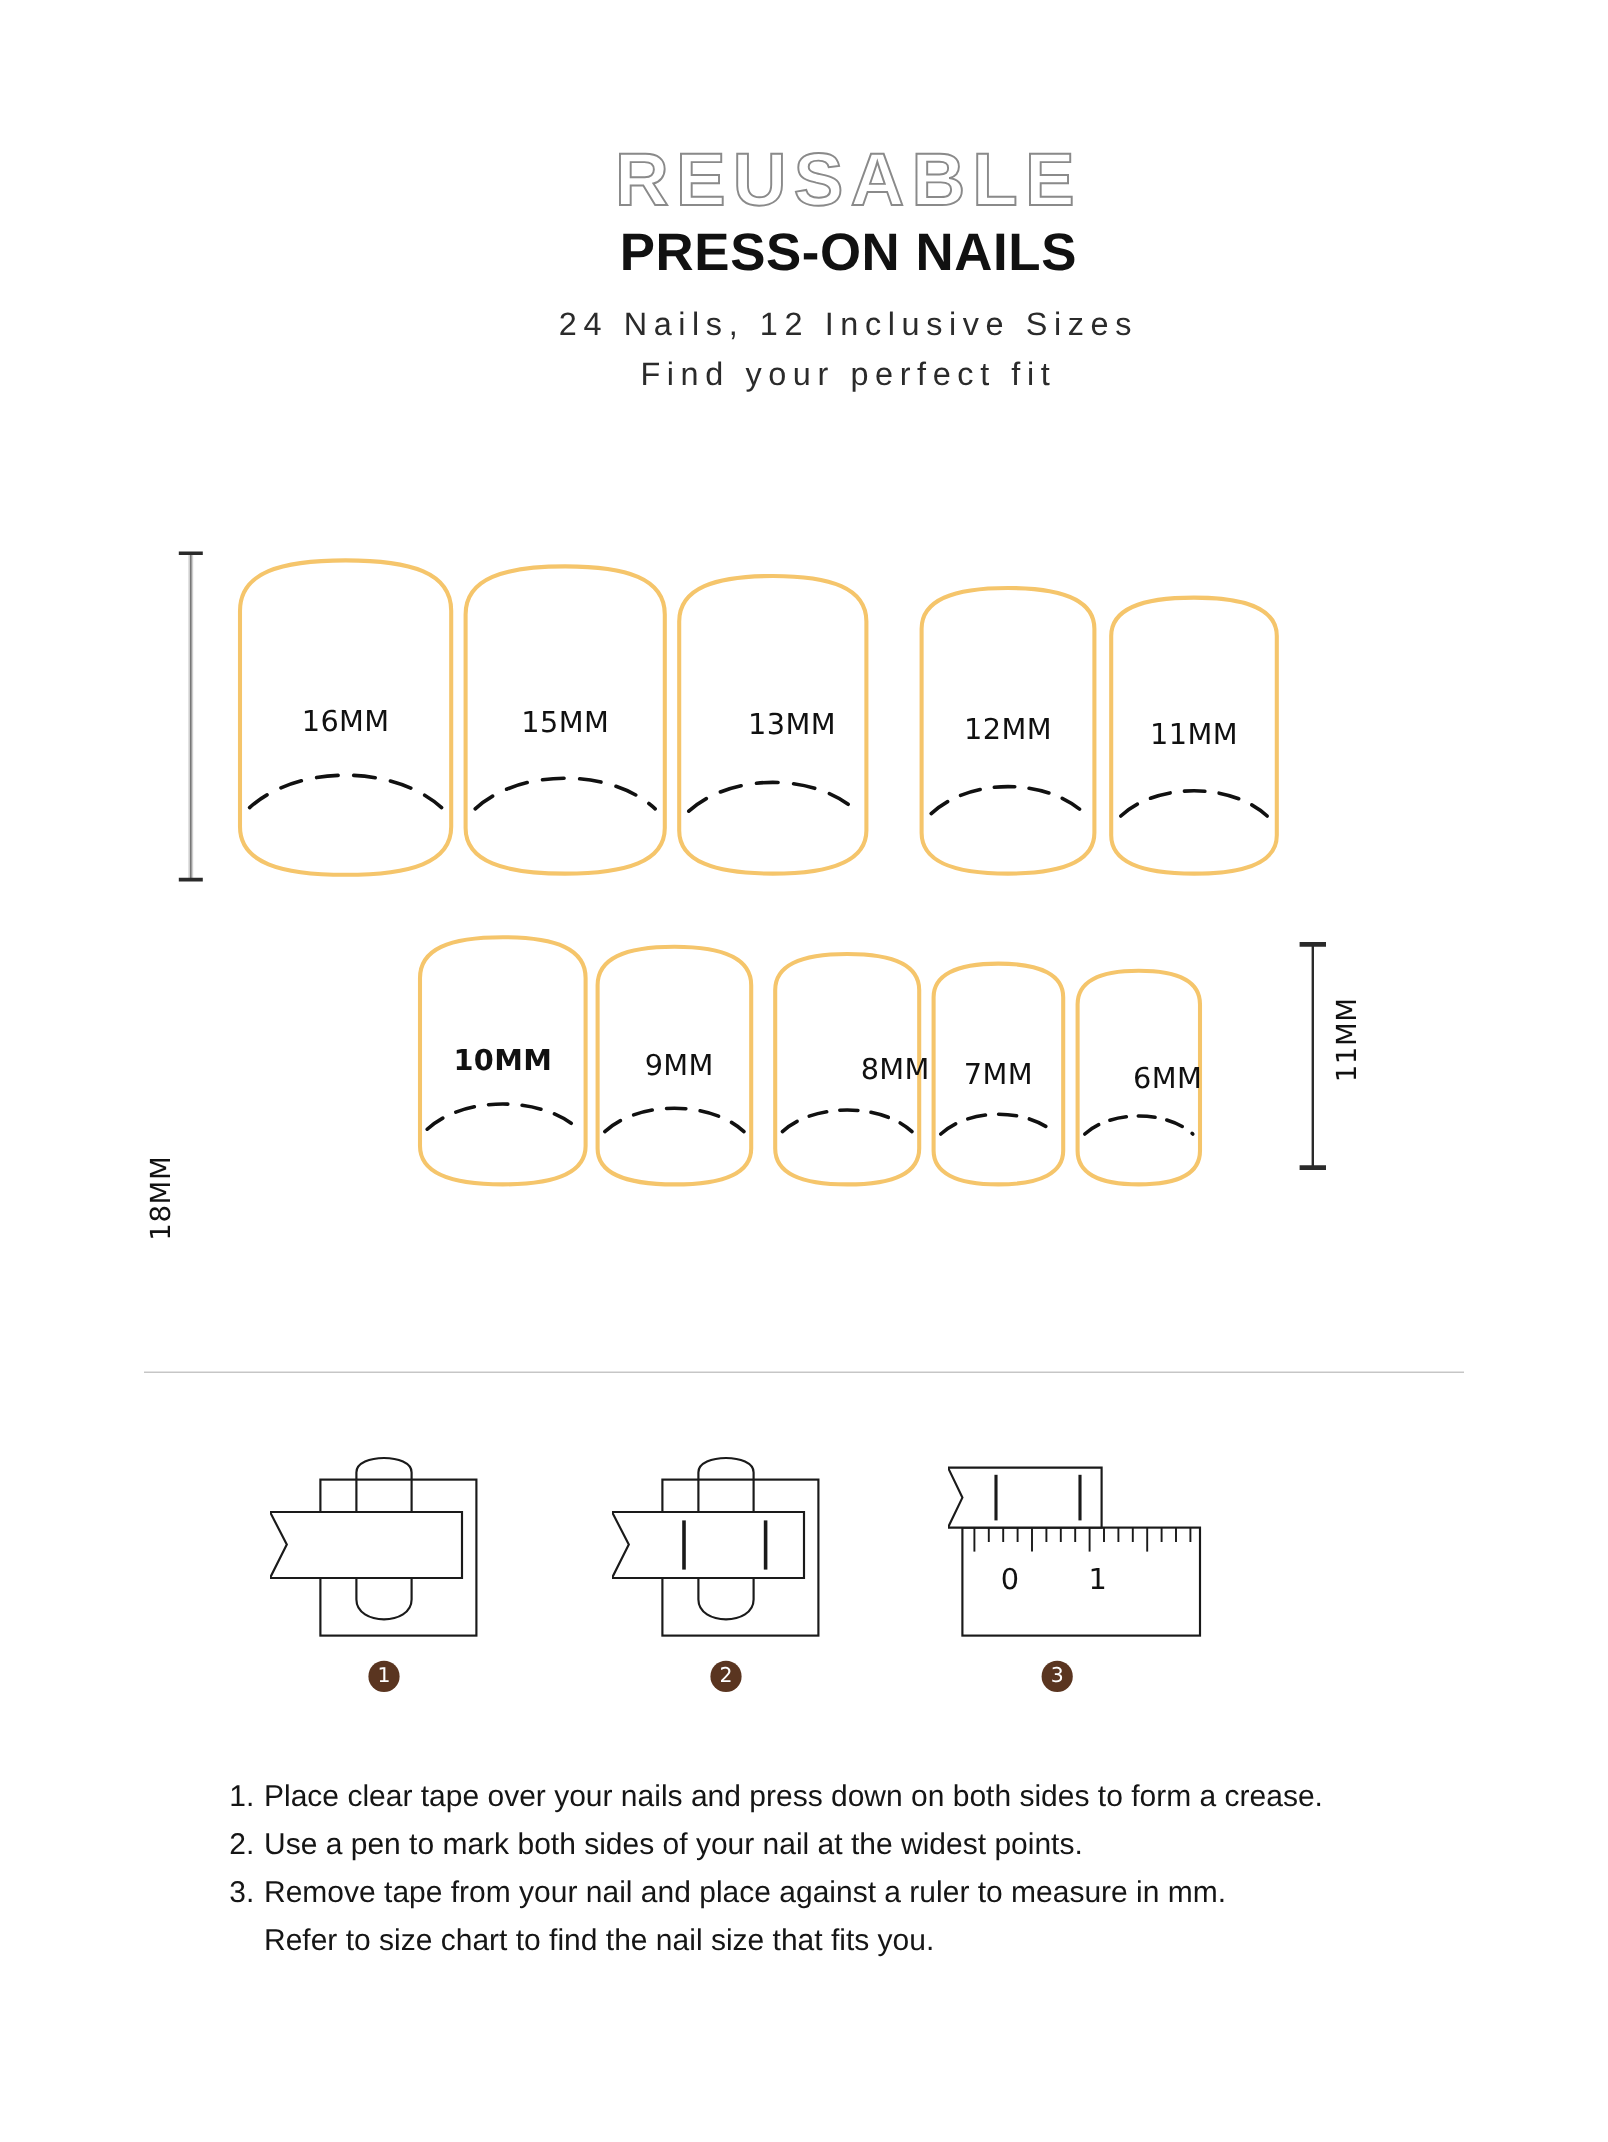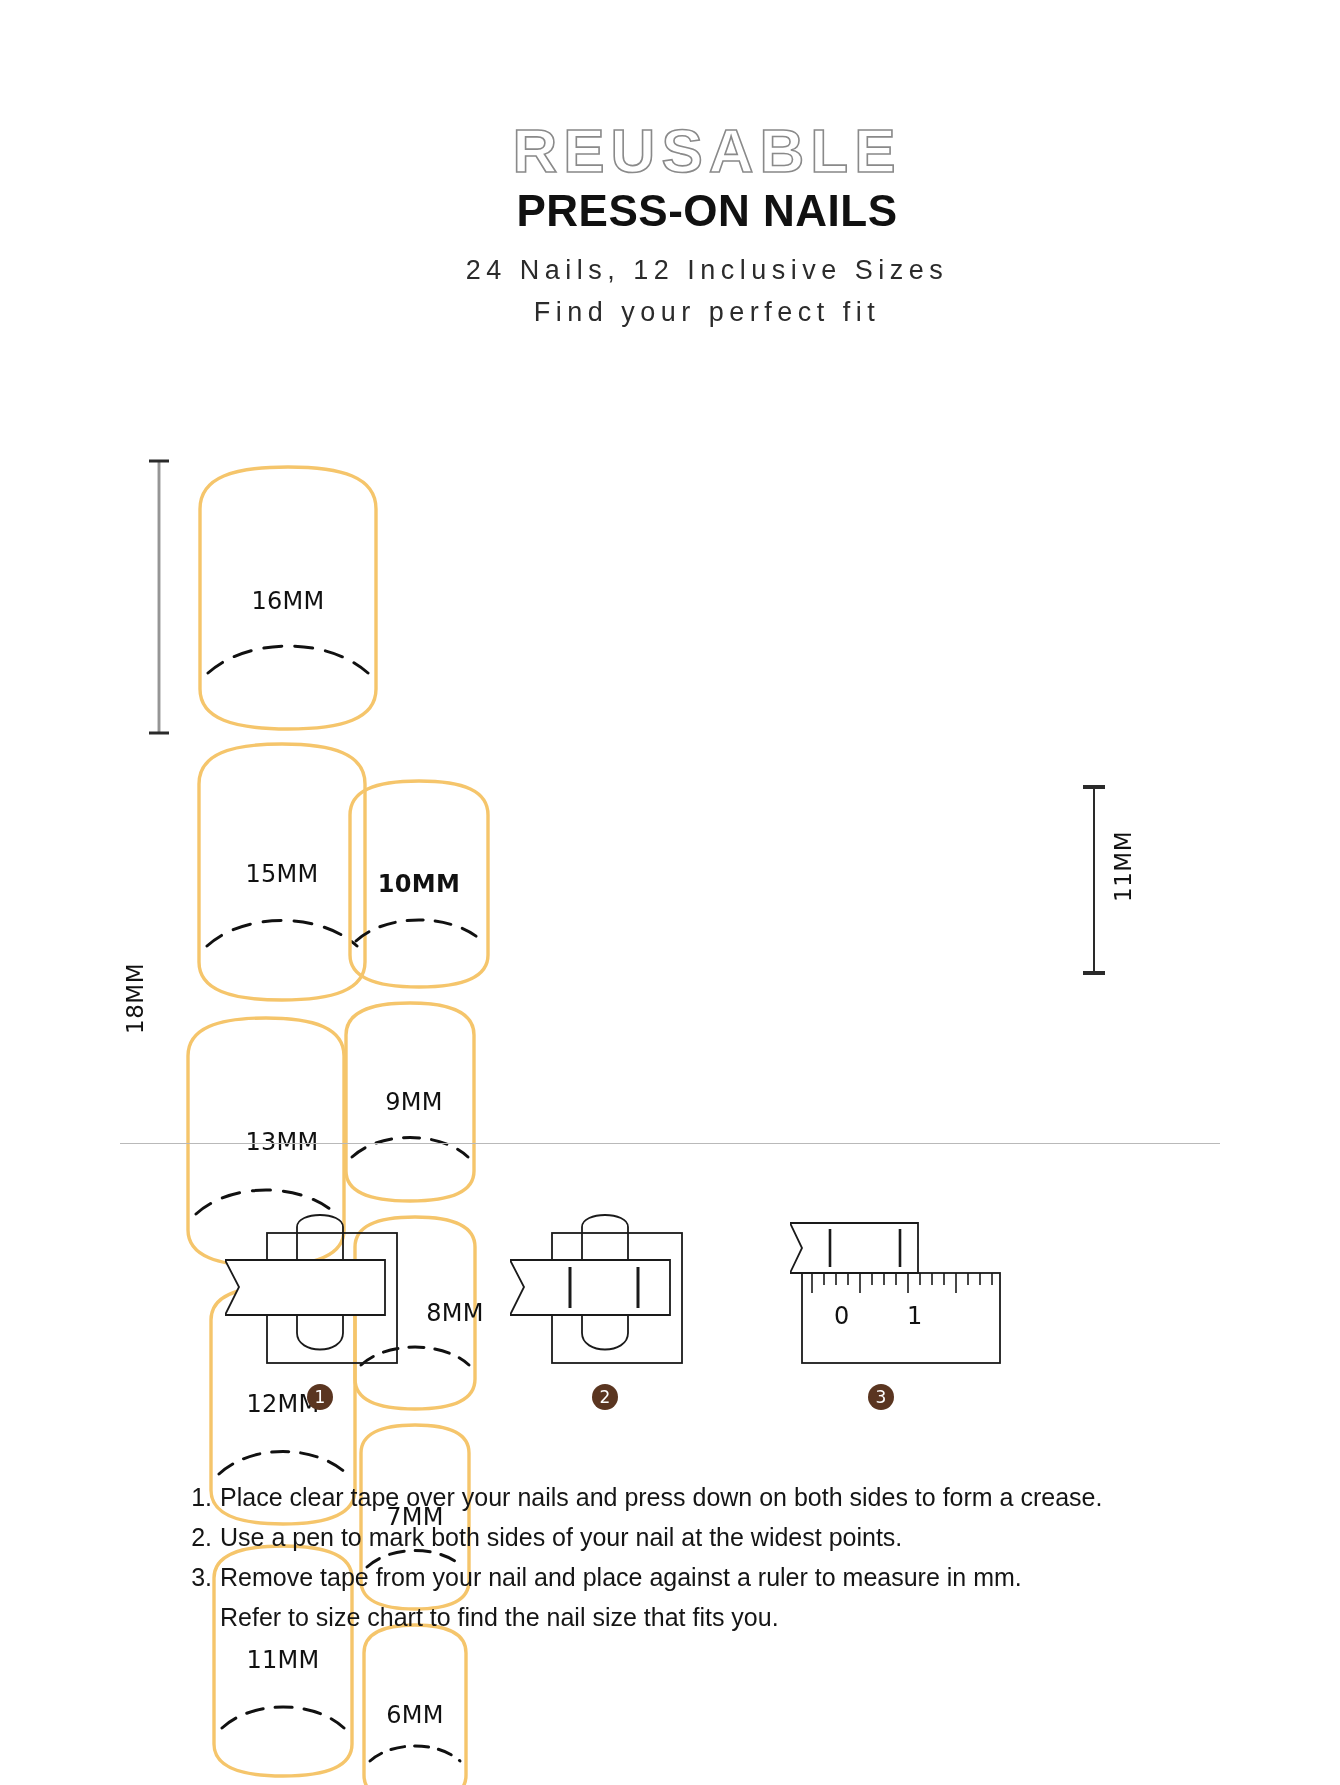--- a/index.html
+++ b/index.html
@@ -62,22 +62,21 @@
   .chart {
     position: absolute;
     top: 455px;
     left: 0;
     width: 100%;
     height: 560px;
   }
   .nail-row {
     position: absolute;
     display: flex;
-    align-items: center;
-    flex-direction: column;
+    align-items: flex-end;
   }
   .nail {
     position: relative;
   }
   .nail svg {
     display: block;
   }
   .nail .size-label {
     position: absolute;
     left: 0;
@@ -261,21 +260,21 @@
           <path d="M16 152 C40 130 88 130 112 152" fill="none" stroke="#111" stroke-width="3" stroke-dasharray="15 11" stroke-linecap="round"></path>
         </svg>
         <div class="size-label" style="top:88px;">7MM</div>
       </div>
 
       <div class="nail" style="width:122px; margin-left:-8px;">
         <svg width="122" height="194" viewBox="0 0 122 194">
           <path d="M10 38 C10 20 26 10 61 10 C96 10 112 20 112 38 L112 160 C112 178 96 188 61 188 C26 188 10 178 10 160 Z" fill="none" stroke="#f5c56b" stroke-width="3.4"></path>
           <path d="M16 146 C38 126 84 126 106 146" fill="none" stroke="#111" stroke-width="3" stroke-dasharray="14 10" stroke-linecap="round"></path>
         </svg>
-        <div class="size-label" style="top:86px;">6MM</div>
+        <div class="size-label" style="top:86px;padding-left:24px;">6MM</div>
       </div>
 
     </div>
 
     <svg style="position:absolute; left:1082px; top:326px;" width="24" height="200">
       <line x1="12" y1="6" x2="12" y2="192" stroke="#2a2a2a" stroke-width="2"></line>
       <line x1="1" y1="6" x2="23" y2="6" stroke="#2a2a2a" stroke-width="4"></line>
       <line x1="1" y1="192" x2="23" y2="192" stroke="#2a2a2a" stroke-width="4"></line>
     </svg>
     <div class="dim-label" style="left:1110px; top:376px;">11MM</div>

